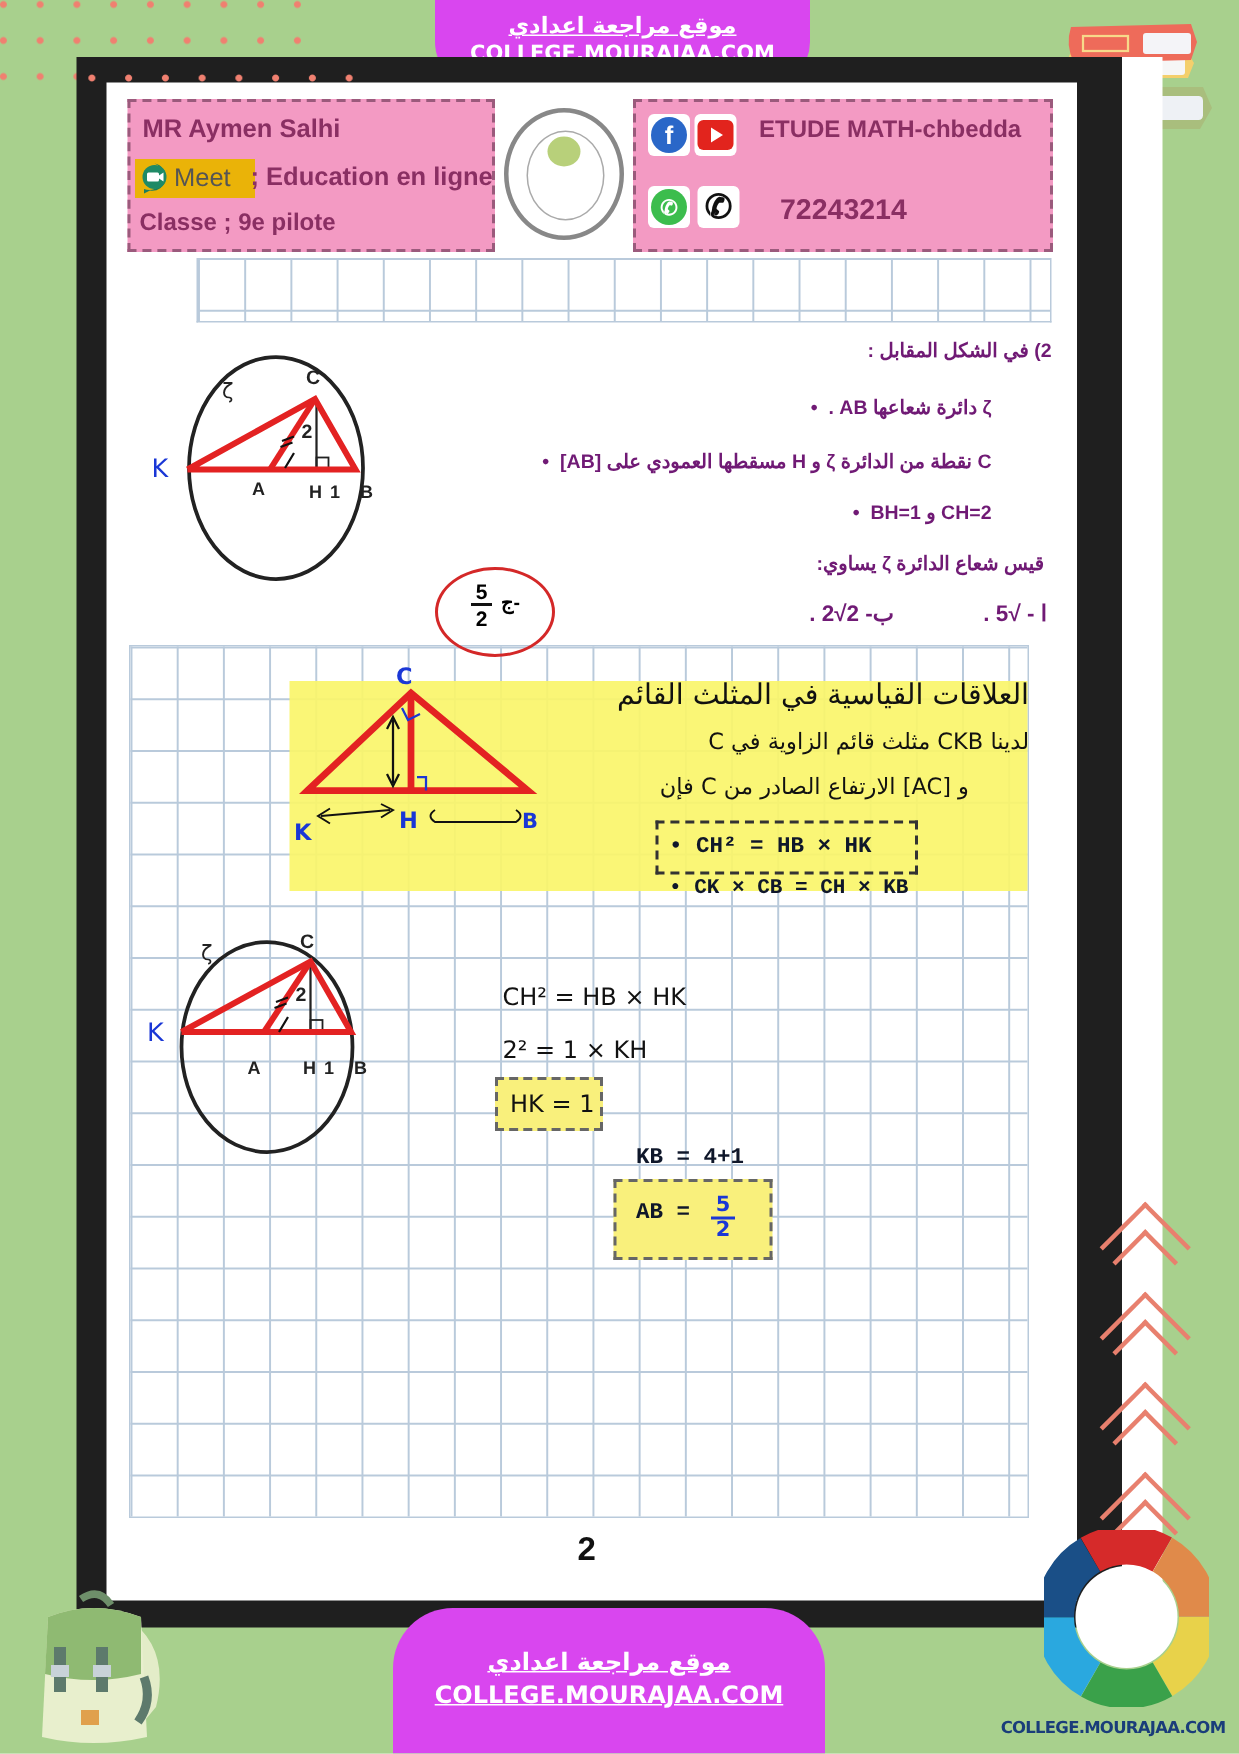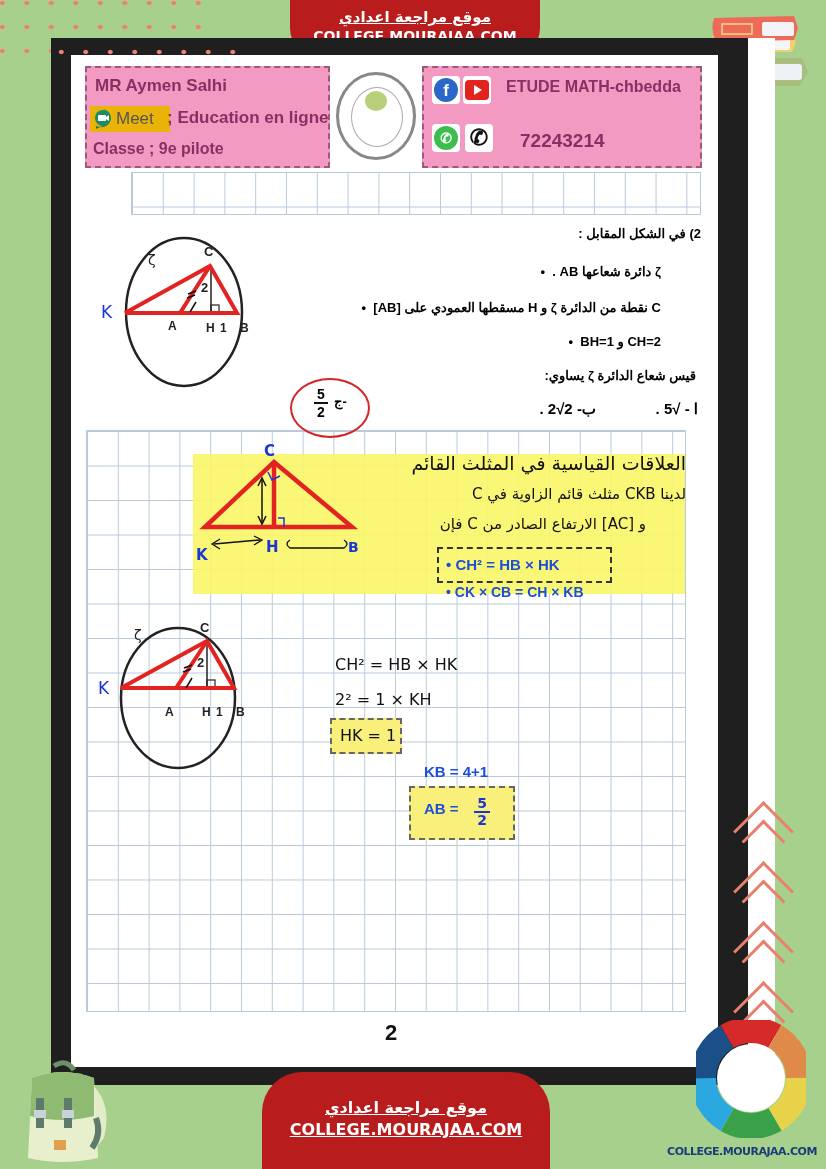--- a/index.html
+++ b/index.html
@@ -16,27 +16,27 @@
   .header{position:absolute;left:85px;top:66px;width:607px;height:102px;}
   .hdr-left{position:absolute;left:0;top:0;width:245px;height:102px;background:#f39ac3;border:2px dashed #9b5a7c;box-sizing:border-box;}
   .hdr-logo{position:absolute;left:245px;top:0;width:92px;height:102px;background:#fff;}
   .hdr-right{position:absolute;left:337px;top:0;width:280px;height:102px;background:#f39ac3;border:2px dashed #9b5a7c;box-sizing:border-box;}
   .htxt{position:absolute;color:#8a2f63;font-weight:bold;white-space:nowrap;}
   .meet-box{position:absolute;left:3px;top:38px;width:80px;height:26px;background:#eab308;}
   .seal{position:absolute;left:6px;top:6px;width:80px;height:88px;border:3px solid #888;border-radius:50%;box-sizing:border-box;}
   .seal-inner{position:absolute;left:12px;top:12px;width:50px;height:58px;border:1px solid #aaa;border-radius:50%;}
   .seal-tree{position:absolute;left:26px;top:16px;width:22px;height:20px;background:#b8d07a;border-radius:50%;}
   .icon-box{position:absolute;width:28px;height:28px;border-radius:4px;display:flex;align-items:center;justify-content:center;font-weight:bold;color:#fff;font-size:16px;}
-  .q-text{position:absolute;direction:rtl;text-align:center;color:#000000;font-weight:bold;font-size:13px;white-space:nowrap;}
-  .hw-blue{color:#1d4ed8;font-family:Liberation Sans, sans-serif;font-weight:bold;position:absolute;white-space:nowrap;}
+  .q-text{position:absolute;direction:rtl;text-align:center;color:#701a75;font-weight:bold;font-size:13px;white-space:nowrap;}
+  .hw-blue{color:#0f172a;font-family:Liberation Mono, monospace;font-weight:bold;position:absolute;white-space:nowrap;}
   .hw-black{color:#111;font-family:"DejaVu Sans",sans-serif;position:absolute;white-space:nowrap;}
   .yellow{position:absolute;background:#faf56a;opacity:0.92;}
   .dash-box{position:absolute;border:2px dashed #333;box-sizing:border-box;}
   .ybox{position:absolute;background:#f9f07c;border:2px dashed #666;box-sizing:border-box;}
-  .banner{position:absolute;background:#b91c1c;border-radius:40px 40px 0 0;color:#fff;text-align:center;font-weight:bold;}
+  .banner{position:absolute;background:#d946ef;border-radius:40px 40px 0 0;color:#fff;text-align:center;font-weight:bold;}
   .banner span{display:block;text-decoration:underline;}
   .chev{position:absolute;width:40px;height:40px;border-left:3px solid #e8806e;border-top:3px solid #e8806e;transform:rotate(45deg);}
   .chev2{position:absolute;width:28px;height:28px;border-left:3px solid #e8806e;border-top:3px solid #e8806e;transform:rotate(45deg);}
 </style>
 </head>
 <body>
 
 <div class="dots"></div>
 
 <div class="banner" style="left:290px;top:0;width:250px;height:58px;border-radius:0 0 30px 30px;padding-top:8px;box-sizing:border-box;">

